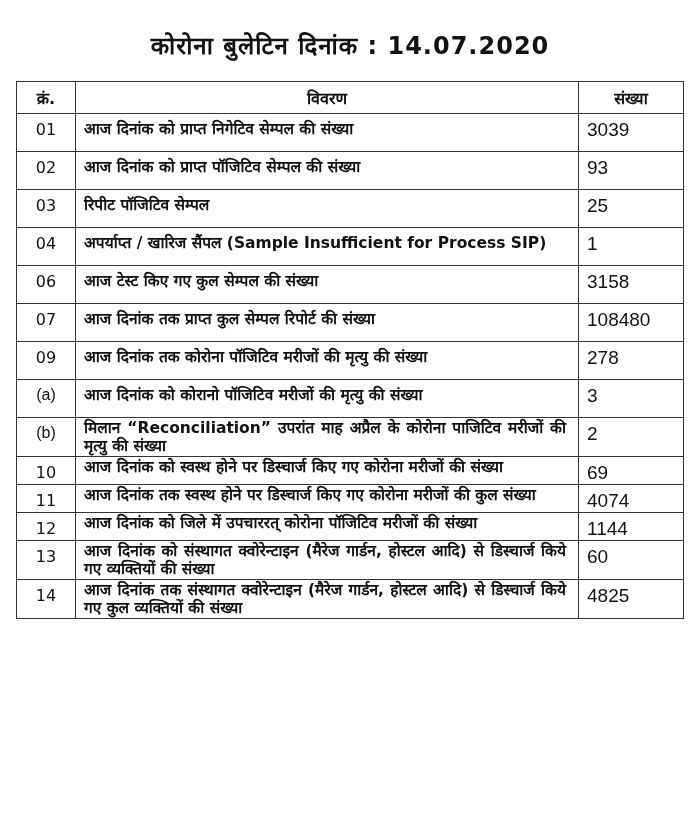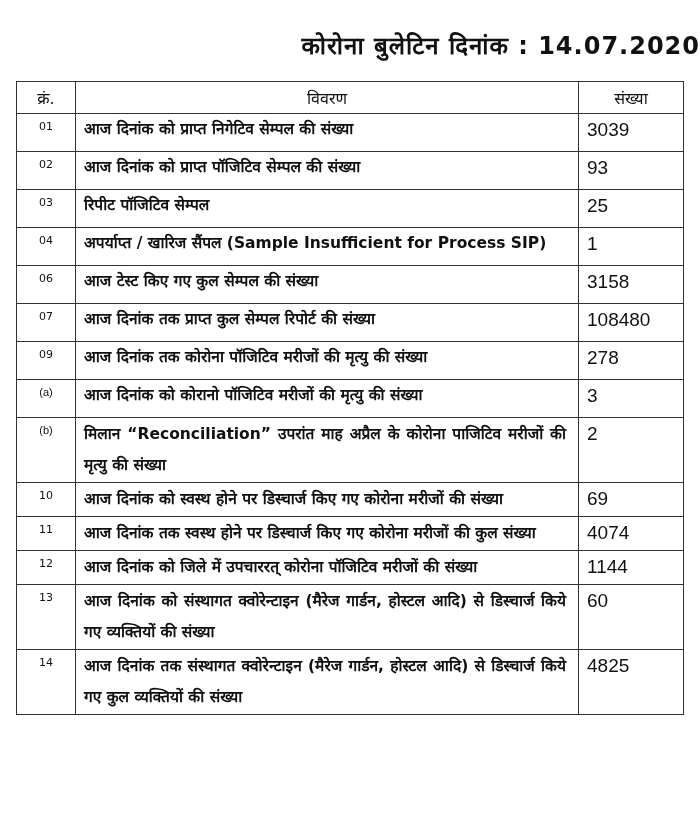--- a/index.html
+++ b/index.html
@@ -1,30 +1,30 @@
 <!DOCTYPE html>
 <html><head>
 <meta charset="utf-8">
 <style>
   html, body { margin: 0; padding: 0; background: #ffffff; }
   body { width: 700px; height: 840px; position: relative; overflow: hidden;
          font-family: "Liberation Sans", "DejaVu Sans", sans-serif; color: #111; }
-  .title { position: absolute; top: 28px; left: 0; width: 700px; text-align: right;
+  .title { position: absolute; top: 28px; left: 0; width: 700px; text-align: center;
            font-family: "DejaVu Sans", sans-serif; font-weight: bold; font-size: 24px;
            letter-spacing: 1px; }
   table { position: absolute; top: 81px; left: 16px; width: 668px; border-collapse: collapse;
           font-family: "DejaVu Sans", sans-serif; font-size: 15.5px; }
   td, th { border: 1.5px solid #333; padding: 0 8px; vertical-align: top; }
-  th { height: 31px; font-weight: normal; vertical-align: middle; font-size: 16px; margin-top: 35px; }
-  td.sn { width: 42px; text-align: center; font-size: 11px; padding-top: 6px; }
+  th { height: 31px; font-weight: bold; vertical-align: middle; font-size: 16px; margin-top: 35px; }
+  td.sn { width: 42px; text-align: center; font-size: 16px; padding-top: 6px; }
   td.desc { text-align: justify; text-align-last: left; line-height: 31px; padding-left: 8px; padding-right: 12px; font-weight: bold; }
   td.num { width: 88px; text-align: left; font-size: 19px; font-family: "Liberation Sans", sans-serif; padding-top: 5px; }
   tr.single td { height: 31px; }
   tr.single td.desc { line-height: 31px; }
-  tr.double td.desc { line-height: 31px; padding-top: 1px; padding-bottom: 1px; }
+  tr.double td.desc { line-height: 18px; padding-top: 1px; padding-bottom: 1px; }
   .sn-paren { font-size: 18px; font-family: "Liberation Sans", sans-serif; }
 </style>
 </head>
 <body>
 
 <div class="title">कोरोना बुलेटिन दिनांक : 14.07.2020</div>
 
 <table>
   <thead>
     <tr>

